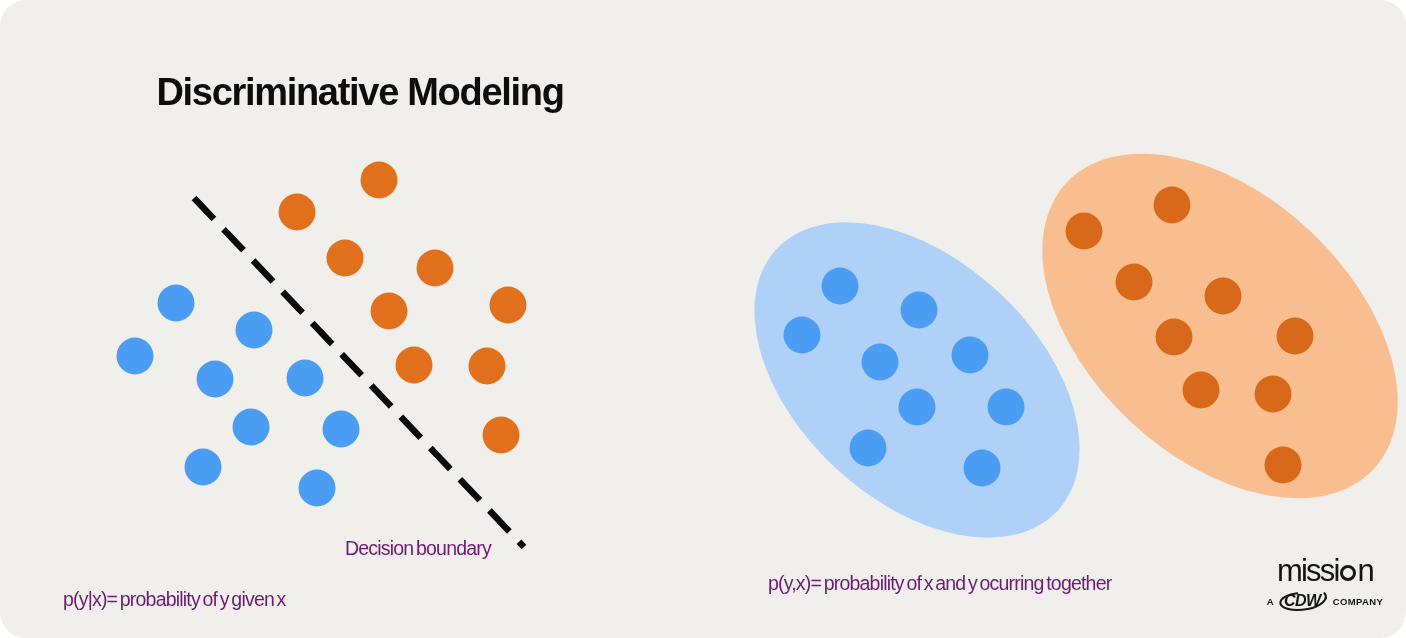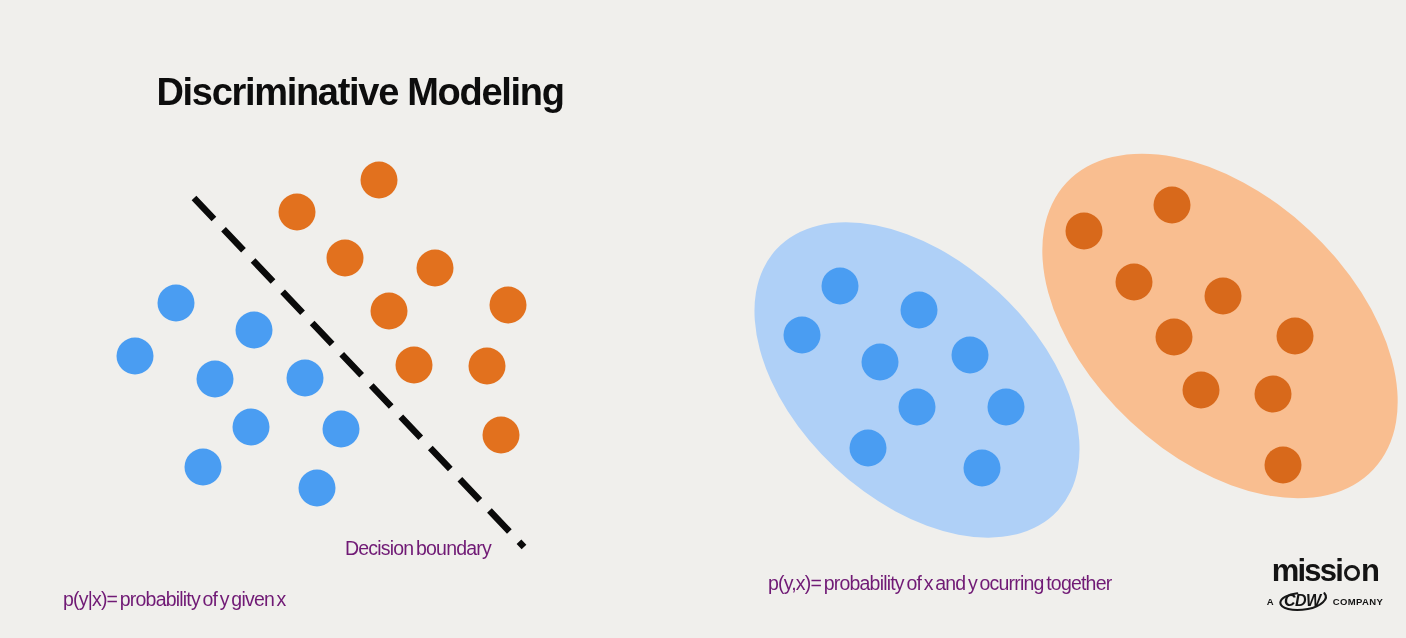--- a/index.html
+++ b/index.html
@@ -2,20 +2,21 @@
 <html><head>
 <meta charset="utf-8">
 <style>
   html,body{margin:0;padding:0;}
   .canvas{
     position:relative;
     width:1406px;height:638px;
     background:#F0EFEC;
     font-family:"Liberation Sans",sans-serif;
     overflow:hidden;
+    border-radius:26px;
   }
   .diagram-svg{position:absolute;left:0;top:0;}
   .title{
     position:absolute;
     transform:translate(-50%,-50%);
     font-weight:700;
     font-size:38px;
     letter-spacing:-1.3px;
     color:#0d0d0d;
     white-space:nowrap;
@@ -35,21 +36,21 @@
   .boundary-label{left:345px;top:537px;}
   .logo{
     position:absolute;
     left:1263px;top:555px;
     width:124px;
     text-align:center;
     color:#141414;
   }
   .brand{
     font-size:31px;
-    font-weight:700;
+    font-weight:400;
     letter-spacing:-1.8px;
     line-height:1.05;
     white-space:nowrap;
   }
   .ring-o{
     display:inline-block;
     box-sizing:border-box;
     width:16px;height:16px;
     border:3.4px solid #171717;
     border-radius:50%;

